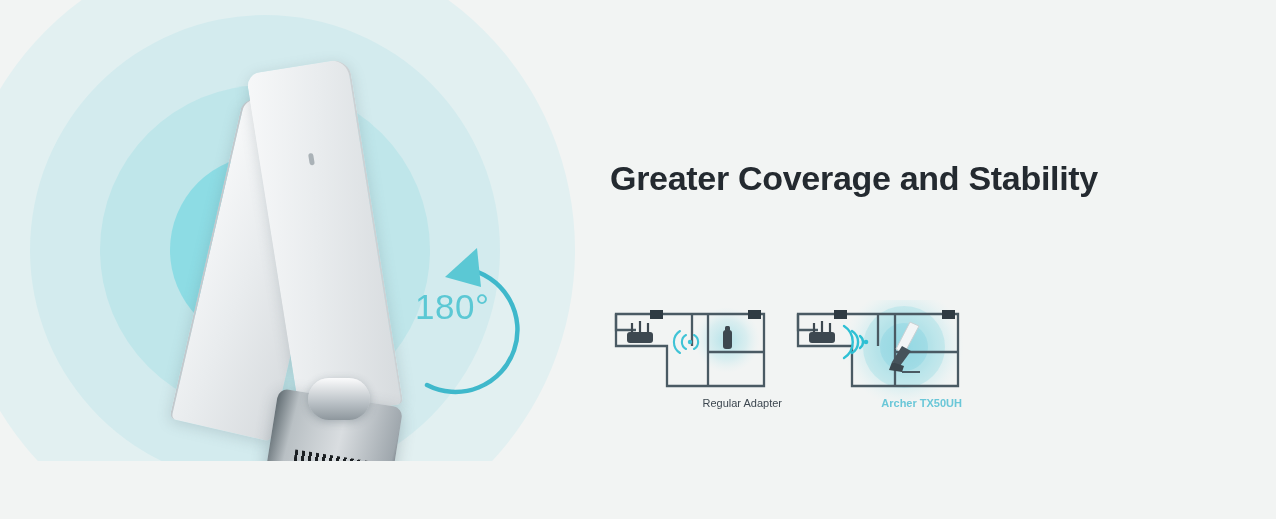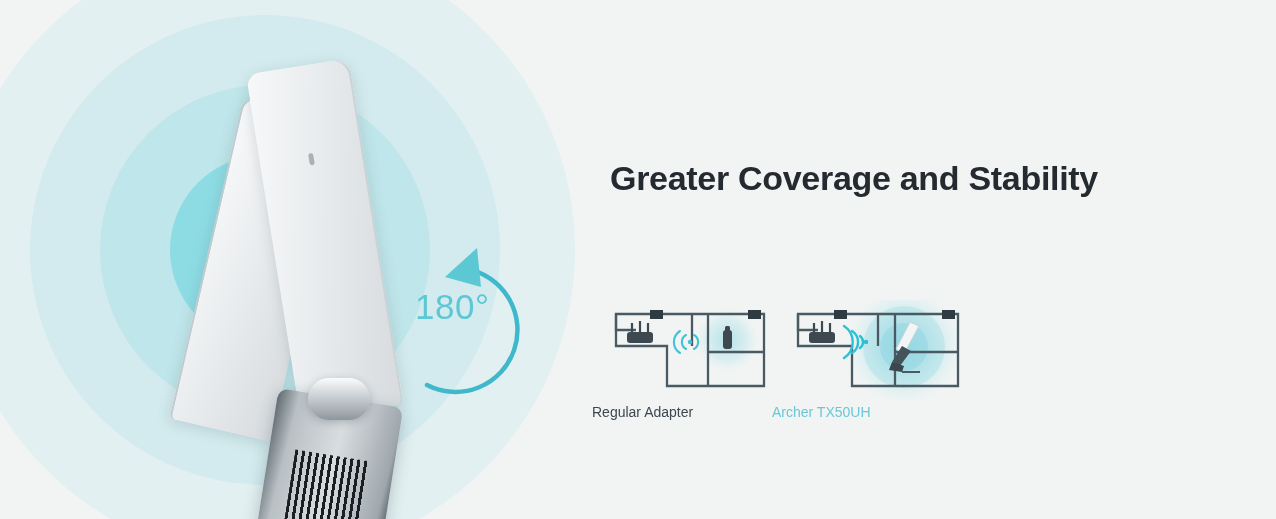--- a/index.html
+++ b/index.html
@@ -5,21 +5,21 @@
   * { margin:0; padding:0; box-sizing:border-box; }
   html,body { width:1276px; height:519px; overflow:hidden; }
   body {
     background:#f2f4f3;
     font-family:"Liberation Sans", sans-serif;
     position:relative;
   }
 
   
   #product-panel {
-    position:absolute; left:0; top:0; width:600px; height:519px;
+    position:absolute; left:0; top:0; width:600px; height:461px;
     overflow:hidden;
   }
   .ring {
     position:absolute; border-radius:50%;
   }
   #ring-outer  { width:620px; height:620px; left:-45px;  top:-60px;  background:#e2f0f1; }
   #ring-mid    { width:470px; height:470px; left:30px;   top:15px;   background:#d3ebee; }
   #ring-inner  { width:330px; height:330px; left:100px;  top:85px;   background:#bfe6ea; }
   #ring-core   { width:190px; height:190px; left:170px;  top:155px;  background:#8ddce4; }
 
@@ -83,24 +83,24 @@
   }
   #description {
     position:absolute; left:0; top:217px; width:462px;
     font-size:13.5px; line-height:20px; color:#5d6771;
   }
 
   
   #diagrams { position:absolute; left:0; top:300px; width:400px; }
   .diagram-card { position:absolute; top:0; }
   #card-regular { left:0; }
-  #card-archer  { left:182px; }
+  #card-archer  { left:182px;font-weight:bold; }
   .diagram-caption {
-    position:absolute; top:104px; width:190px; text-align:left;
-    font-size:14px;
+    position:absolute; top:97px; width:190px; text-align:right;
+    font-size:11px;
   }
   #card-regular .diagram-caption { left:-18px; color:#3d4750; }
   #card-archer  .diagram-caption { left:-20px; color:#6ac7d8; }
 </style>
 </head>
 <body>
 
 <div id="product-panel">
   <div class="ring" id="ring-outer"></div>
   <div class="ring" id="ring-mid"></div>

